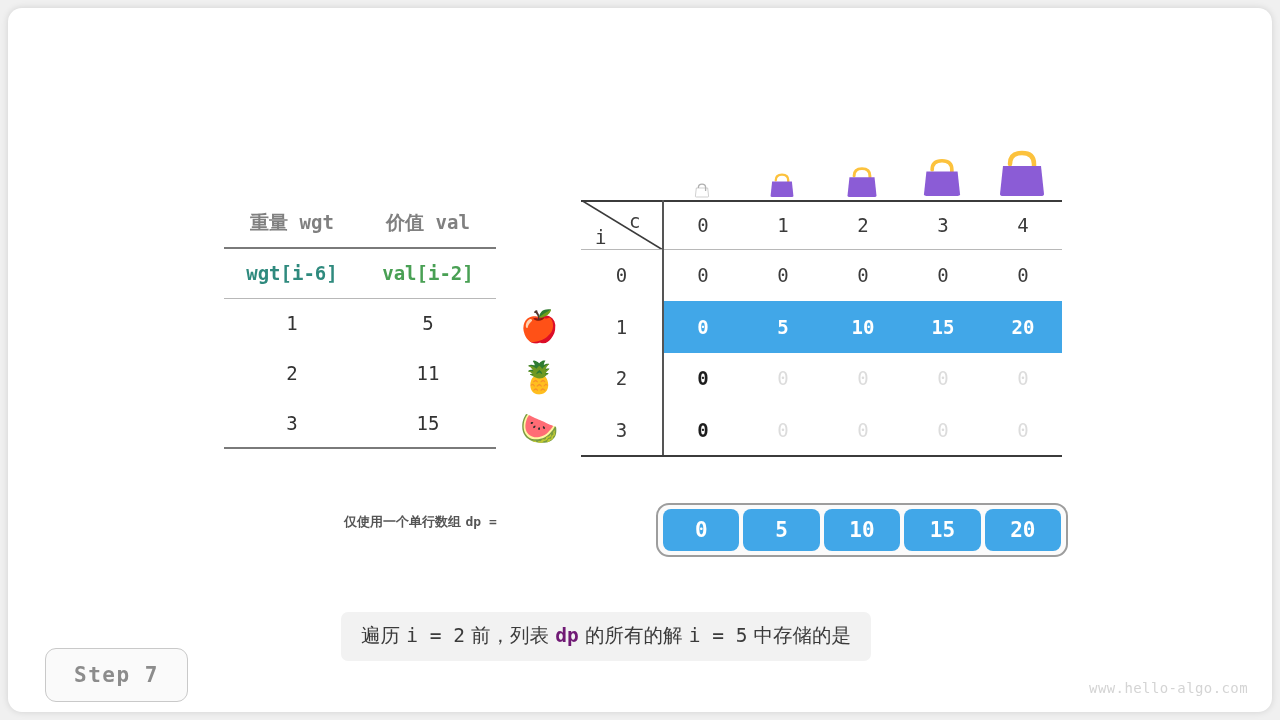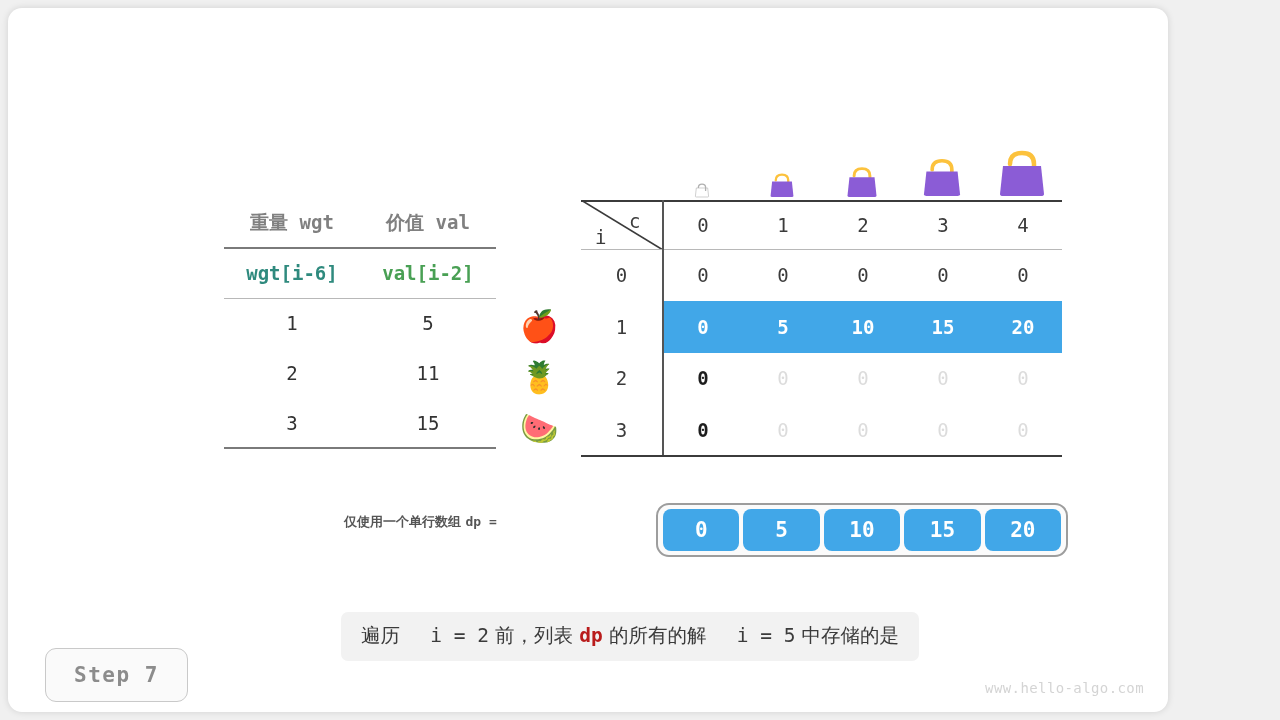--- a/index.html
+++ b/index.html
@@ -8,21 +8,21 @@
     width: 1280px;
     height: 720px;
     background: #f0f0f0;
     font-family: "DejaVu Sans Mono", monospace;
     overflow: hidden;
   }
 
   #card {
     position: absolute;
     left: 8px; top: 8px;
-    width: 1160px; height: 704px;
+    width: 1264px; height: 704px;
     background: #ffffff;
     border-radius: 14px;
     box-shadow: 0 0 7px rgba(0,0,0,0.13);
   }
 
   
   #left-table {
     position: absolute;
     left: 216px; top: 190px;
     width: 272px;
@@ -166,22 +166,22 @@
     position: absolute;
     left: 333px; top: 604px;
     padding: 10px 20px 12px 20px;
     background: #f2f2f2;
     border-radius: 7px;
     font-size: 19.5px;
     color: #3b3b3b;
     font-family: "DejaVu Sans", sans-serif;
     white-space: nowrap;
   }
-  #caption .mono { font-family: "DejaVu Sans Mono", monospace; margin-left: 24px; }
-  #caption .dpw  { font-family: "DejaVu Sans Mono", monospace; font-weight: bold; color: #b91c1c; }
+  #caption .mono { font-family: "DejaVu Sans Mono", monospace; }
+  #caption .dpw  { font-family: "DejaVu Sans Mono", monospace; font-weight: bold; color: #701a75; }
 
   
   #step-badge {
     position: absolute;
     left: 37px; top: 640px;
     width: 143px; height: 54px;
     border: 1.8px solid #c9c9c9;
     border-radius: 11px;
     background: #fafafa;
     color: #8c8c8c;

